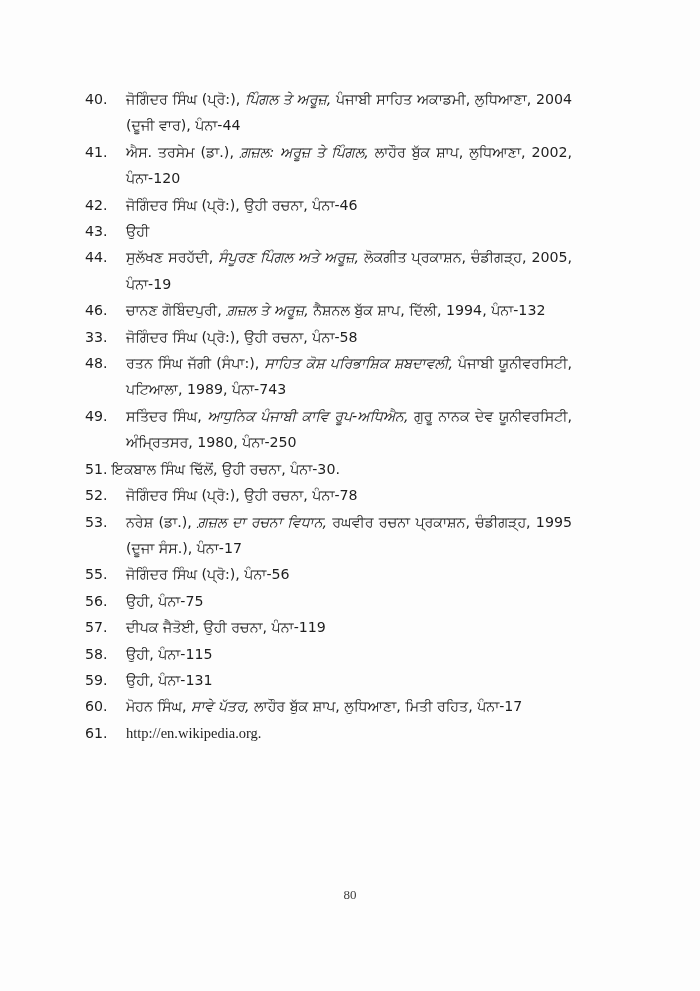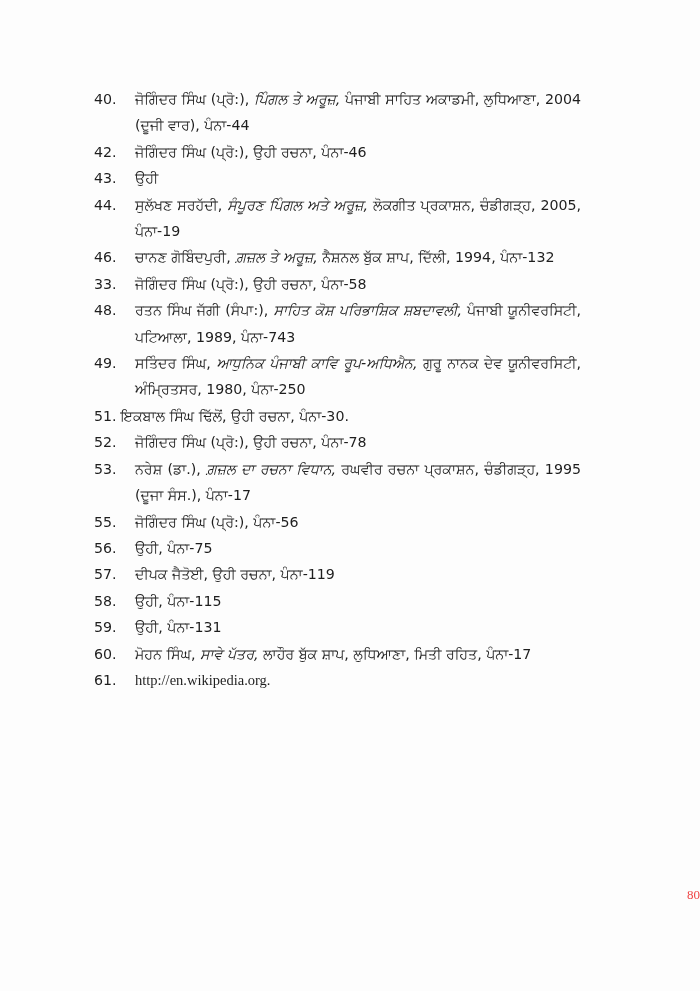--- a/index.html
+++ b/index.html
@@ -16,21 +16,21 @@
       color: #1e1e1e;
     }
     .page {
       position: absolute;
       left: 0; top: 0;
       width: 700px;
       height: 991px;
     }
     .notes {
       position: absolute;
-      left: 94px;
+      left: 85px;
       top: 86px;
       width: 487px;
       margin: 0;
       padding: 0;
       list-style: none;
     }
     .note {
       display: flex;
       align-items: flex-start;
       font-size: 14.2px;
@@ -56,37 +56,41 @@
     }
     .note .url {
       font-family: "Liberation Serif", "DejaVu Serif", serif;
       font-size: 14.5px;
     }
     .page-number {
       position: absolute;
       left: 0;
       width: 700px;
       top: 887px;
-      text-align: right;
+      text-align: center;
       font-family: "Liberation Serif", "DejaVu Serif", serif;
       font-size: 13px;
-      color: #ef4444;
+      color: #404040;
     }
   </style>
 </head>
 <body>
 
 <div class="page">
   <ol class="notes">
 
     <li class="note">
       <span class="num">40.</span>
       <span class="body"><span>ਜੋਗਿੰਦਰ ਸਿੰਘ (ਪ੍ਰੋ:), </span><em>ਪਿੰਗਲ ਤੇ ਅਰੂਜ਼,</em><span> ਪੰਜਾਬੀ ਸਾਹਿਤ ਅਕਾਡਮੀ, ਲੁਧਿਆਣਾ, 2004 (ਦੂਜੀ ਵਾਰ), ਪੰਨਾ-44</span></span>
     </li>
 
+    <li class="note">
+      <span class="num">41.</span>
+      <span class="body"><span>ਐਸ. ਤਰਸੇਮ (ਡਾ.), </span><em>ਗ਼ਜ਼ਲ: ਅਰੂਜ਼ ਤੇ ਪਿੰਗਲ,</em><span> ਲਾਹੌਰ ਬੁੱਕ ਸ਼ਾਪ, ਲੁਧਿਆਣਾ, 2002, ਪੰਨਾ-120</span></span>
+    </li>
 
     <li class="note">
       <span class="num">42.</span>
       <span class="body">ਜੋਗਿੰਦਰ ਸਿੰਘ (ਪ੍ਰੋ:), ਉਹੀ ਰਚਨਾ, ਪੰਨਾ-46</span>
     </li>
 
     <li class="note">
       <span class="num">43.</span>
       <span class="body">ਉਹੀ</span>
     </li>

